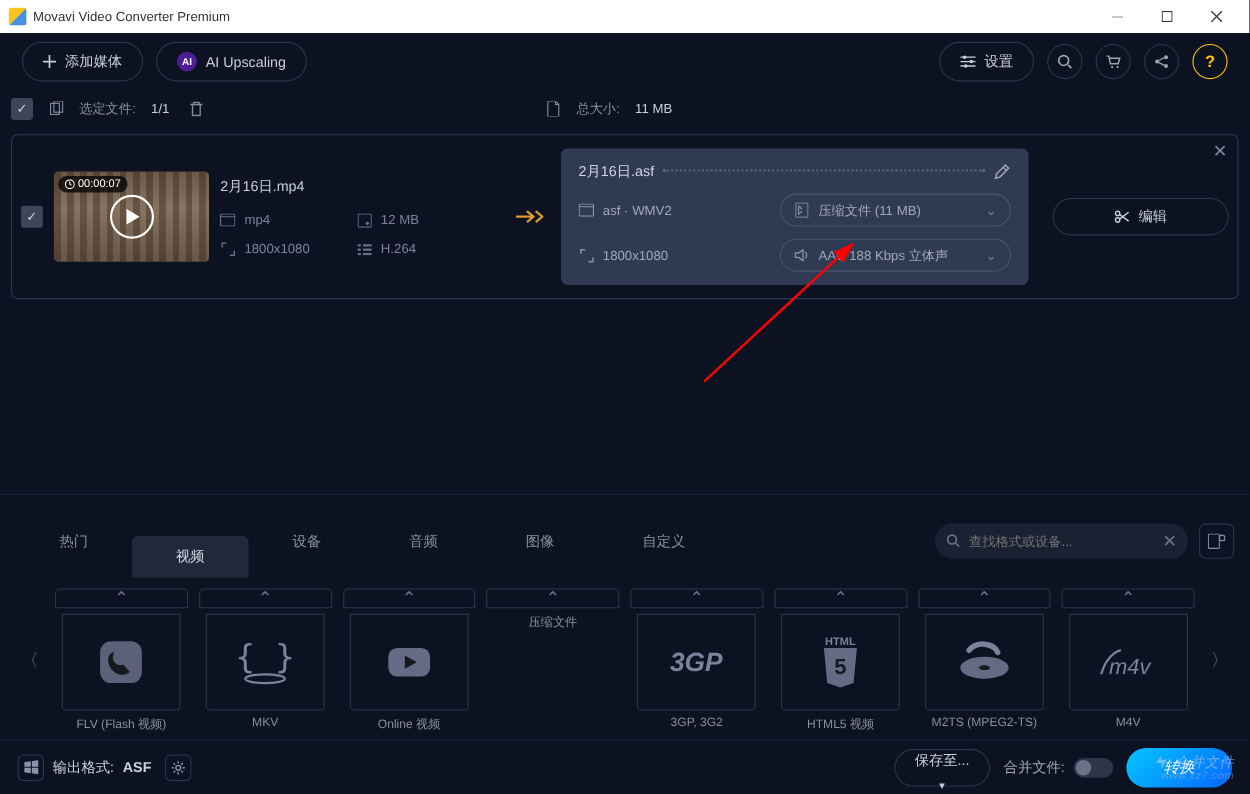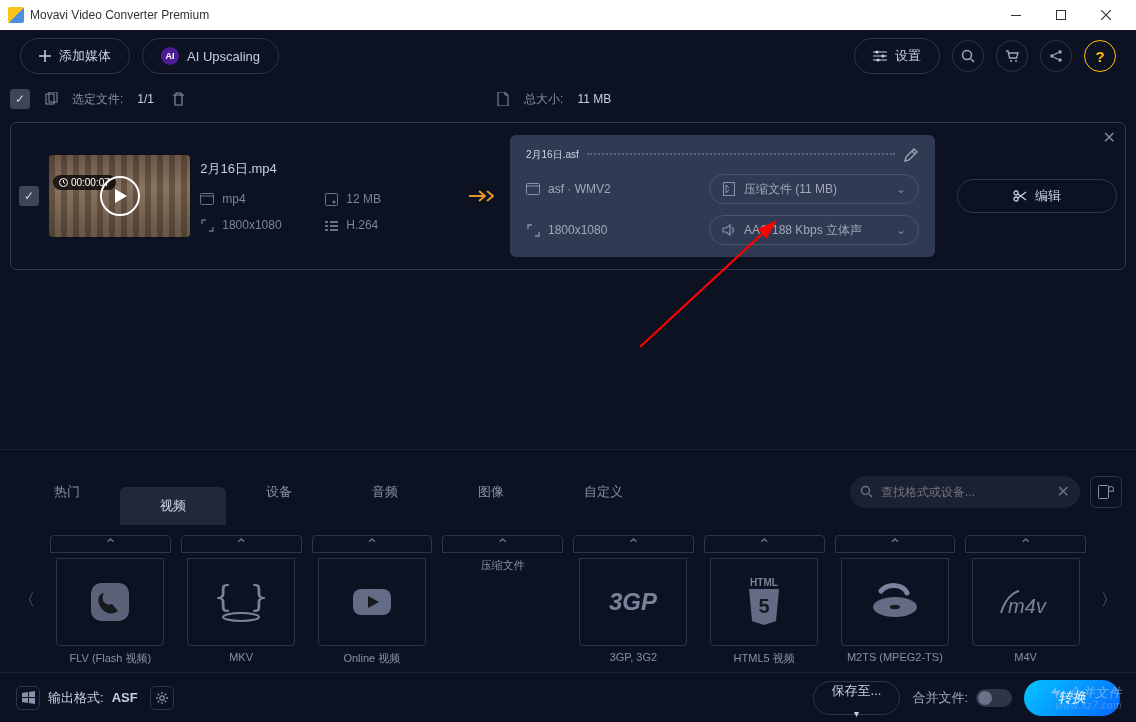--- a/index.html
+++ b/index.html
@@ -21,35 +21,35 @@
 .ai-badge { width: 18px; height: 18px; background: #4c1d95; border-radius: 50%; display: flex; align-items: center; justify-content: center; font-size: 9px; color: #fff; font-weight: bold; }
 
 .selectbar { height: 34px; display: flex; align-items: center; padding: 0 10px; gap: 14px; font-size: 12px; color: #8890a0; }
 .chk { width: 20px; height: 20px; background: #3d4558; border-radius: 3px; display: flex; align-items: center; justify-content: center; cursor: pointer; color: #c8d0e0; font-size: 12px; }
 
 .item-wrap { margin: 6px 10px; position: relative; }
 .item { border: 1px solid #2d3856; border-radius: 6px; padding: 12px 8px; display: flex; align-items: center; gap: 10px; }
 .item-close { position: absolute; top: 6px; right: 10px; color: #7f849b; font-size: 16px; cursor: pointer; }
 .thumb { width: 142px; height: 82px; border-radius: 4px; position: relative; background: linear-gradient(to bottom, #5c4a3e 0%, #8a7665 40%, #54473a 100%); overflow: hidden; }
 .thumb::before { content: ""; position: absolute; inset: 0; background: repeating-linear-gradient(90deg, rgba(80,60,45,0.6) 0 6px, rgba(130,110,90,0.4) 6px 12px); }
-.thumb-dur { position: absolute; top: 20px; left: 4px; background: rgba(0,0,0,0.75); color: #fff; font-size: 10px; padding: 2px 6px; border-radius: 10px; display: flex; align-items: center; gap: 3px; z-index:2;}
+.thumb-dur { position: absolute; top: 4px; left: 4px; background: rgba(0,0,0,0.75); color: #fff; font-size: 10px; padding: 2px 6px; border-radius: 10px; display: flex; align-items: center; gap: 3px; z-index:2;}
 .thumb-play { position: absolute; top: 50%; left: 50%; transform: translate(-50%,-50%); width: 40px; height: 40px; border: 2px solid #fff; border-radius: 50%; display: flex; align-items: center; justify-content: center; z-index:2;}
 .thumb-play::after { content: ""; border-left: 12px solid #fff; border-top: 7px solid transparent; border-bottom: 7px solid transparent; margin-left: 3px; }
 
 .src-info { width: 255px; display: flex; flex-direction: column; gap: 12px; }
 .src-title { color: #c8d0e0; font-size: 13px; margin-bottom: 2px; }
 .src-row { display: flex; gap: 24px; }
 .src-cell { display: flex; align-items: center; gap: 8px; color: #7d8499; font-size: 12px; min-width: 100px; }
 .mini-ico { width: 14px; height: 14px; display: inline-flex; align-items: center; justify-content: center; color: #6a7289; }
 
 .arrow-conv { color: #e0972b; font-size: 22px; padding: 0 5px; display:flex; align-items:center; }
 
 .dst-panel { flex: 0 0 425px; background: #303a53; border-radius: 6px; padding: 12px 16px; display: flex; flex-direction: column; gap: 11px; }
 .dst-title-row { display: flex; align-items: center; gap: 8px; }
-.dst-title { color: #cdd5e5; font-size: 10px; flex: 0 0 auto; }
+.dst-title { color: #cdd5e5; font-size: 13px; flex: 0 0 auto; }
 .dst-dots { flex: 1; border-bottom: 2px dotted #5a6480; margin-bottom: 2px; }
 .dst-edit { color: #a0a8b8; cursor: pointer; }
 .dst-row { display: flex; align-items: center; gap: 12px; }
 .dst-cell { display: flex; align-items: center; gap: 8px; font-size: 12px; color: #a0a8b8; flex: 1; }
 .dst-select { flex: 0 0 210px; height: 30px; border: 1px solid #4a5470; border-radius: 15px; display: flex; align-items: center; padding: 0 12px; gap: 8px; font-size: 12px; color: #a0a8b8; cursor: pointer; }
 .dst-select .chev { margin-left: auto; color: #7d8499; }
 
 .edit-btn { flex:0 0 160px; height: 34px; border: 1px solid #2d3548; border-radius: 17px; display: flex; align-items: center; justify-content: center; gap: 8px; color: #c8d0e0; font-size: 13px; cursor: pointer; margin-left: 12px; }
 
 .red-arrow { position: absolute; pointer-events: none; z-index: 20; }

